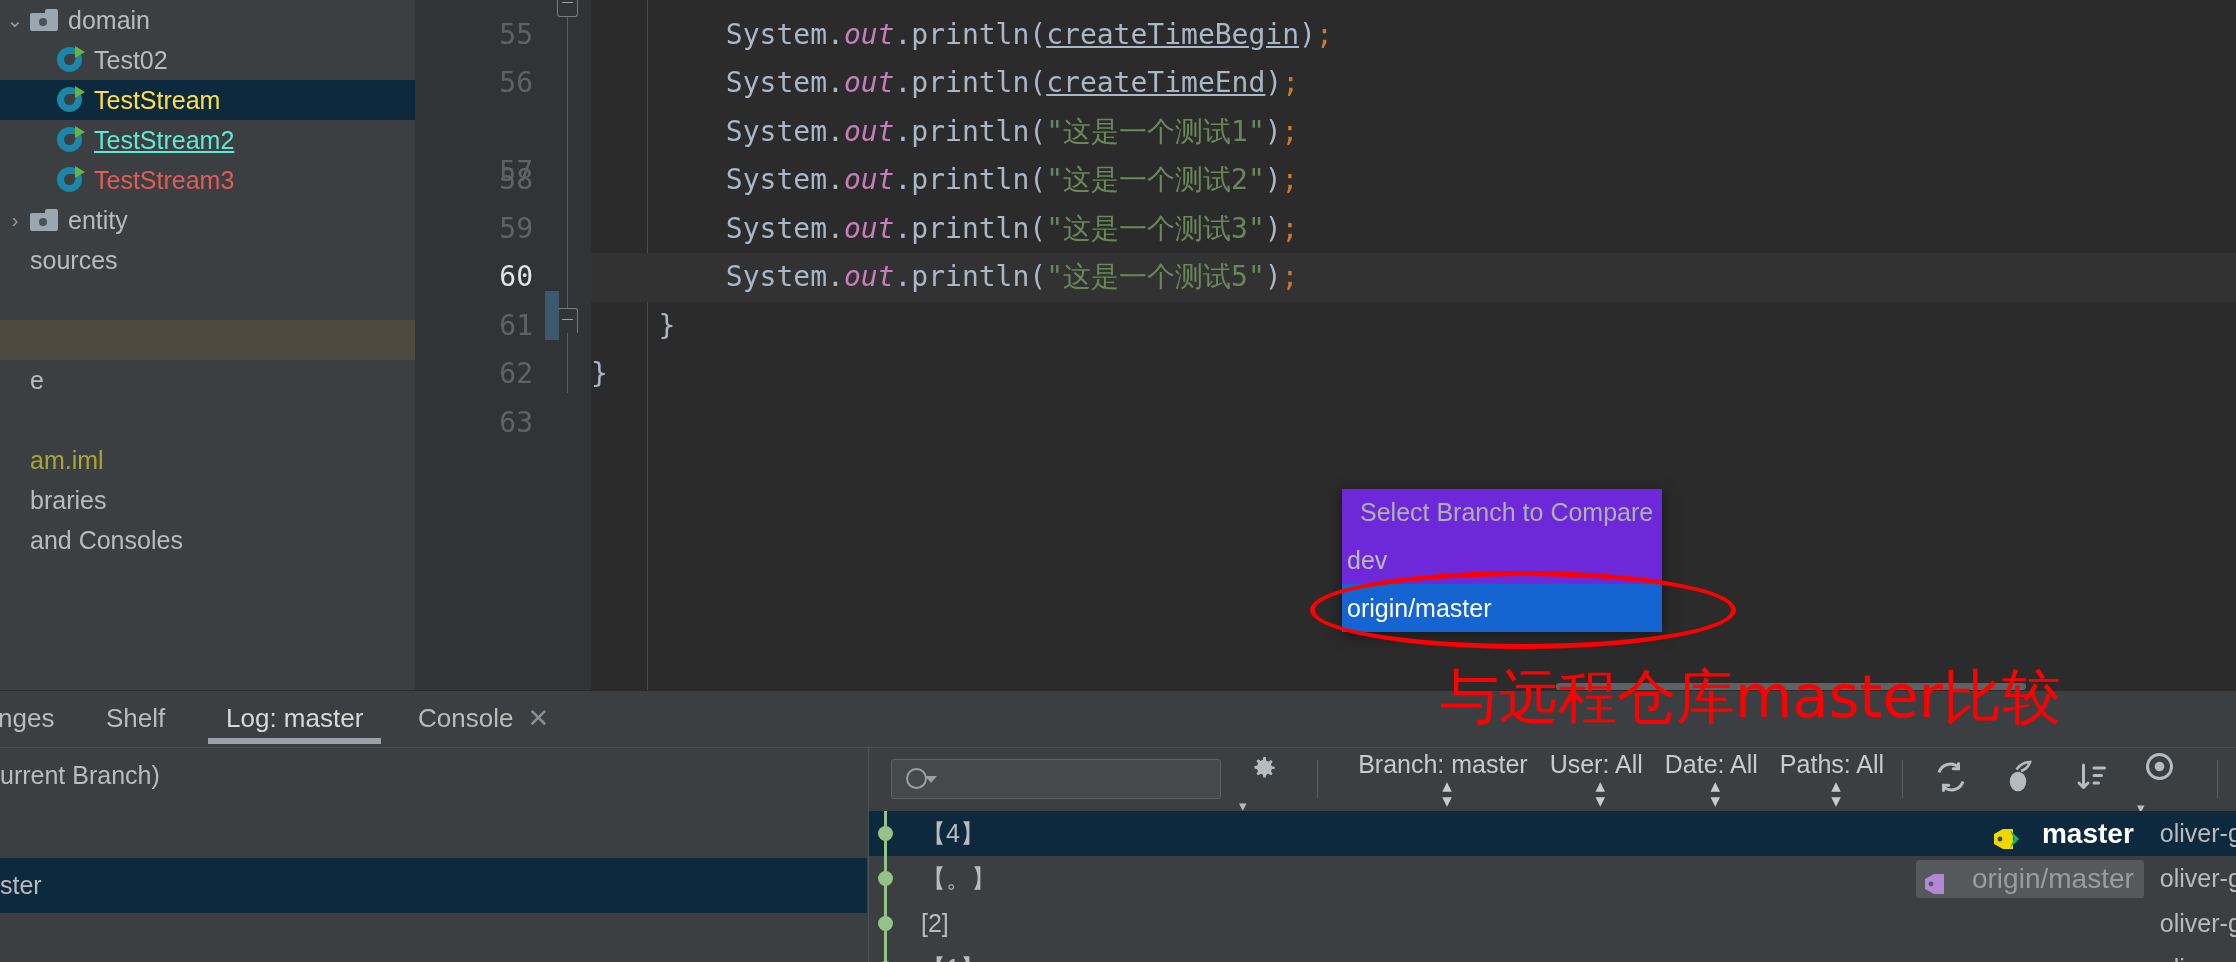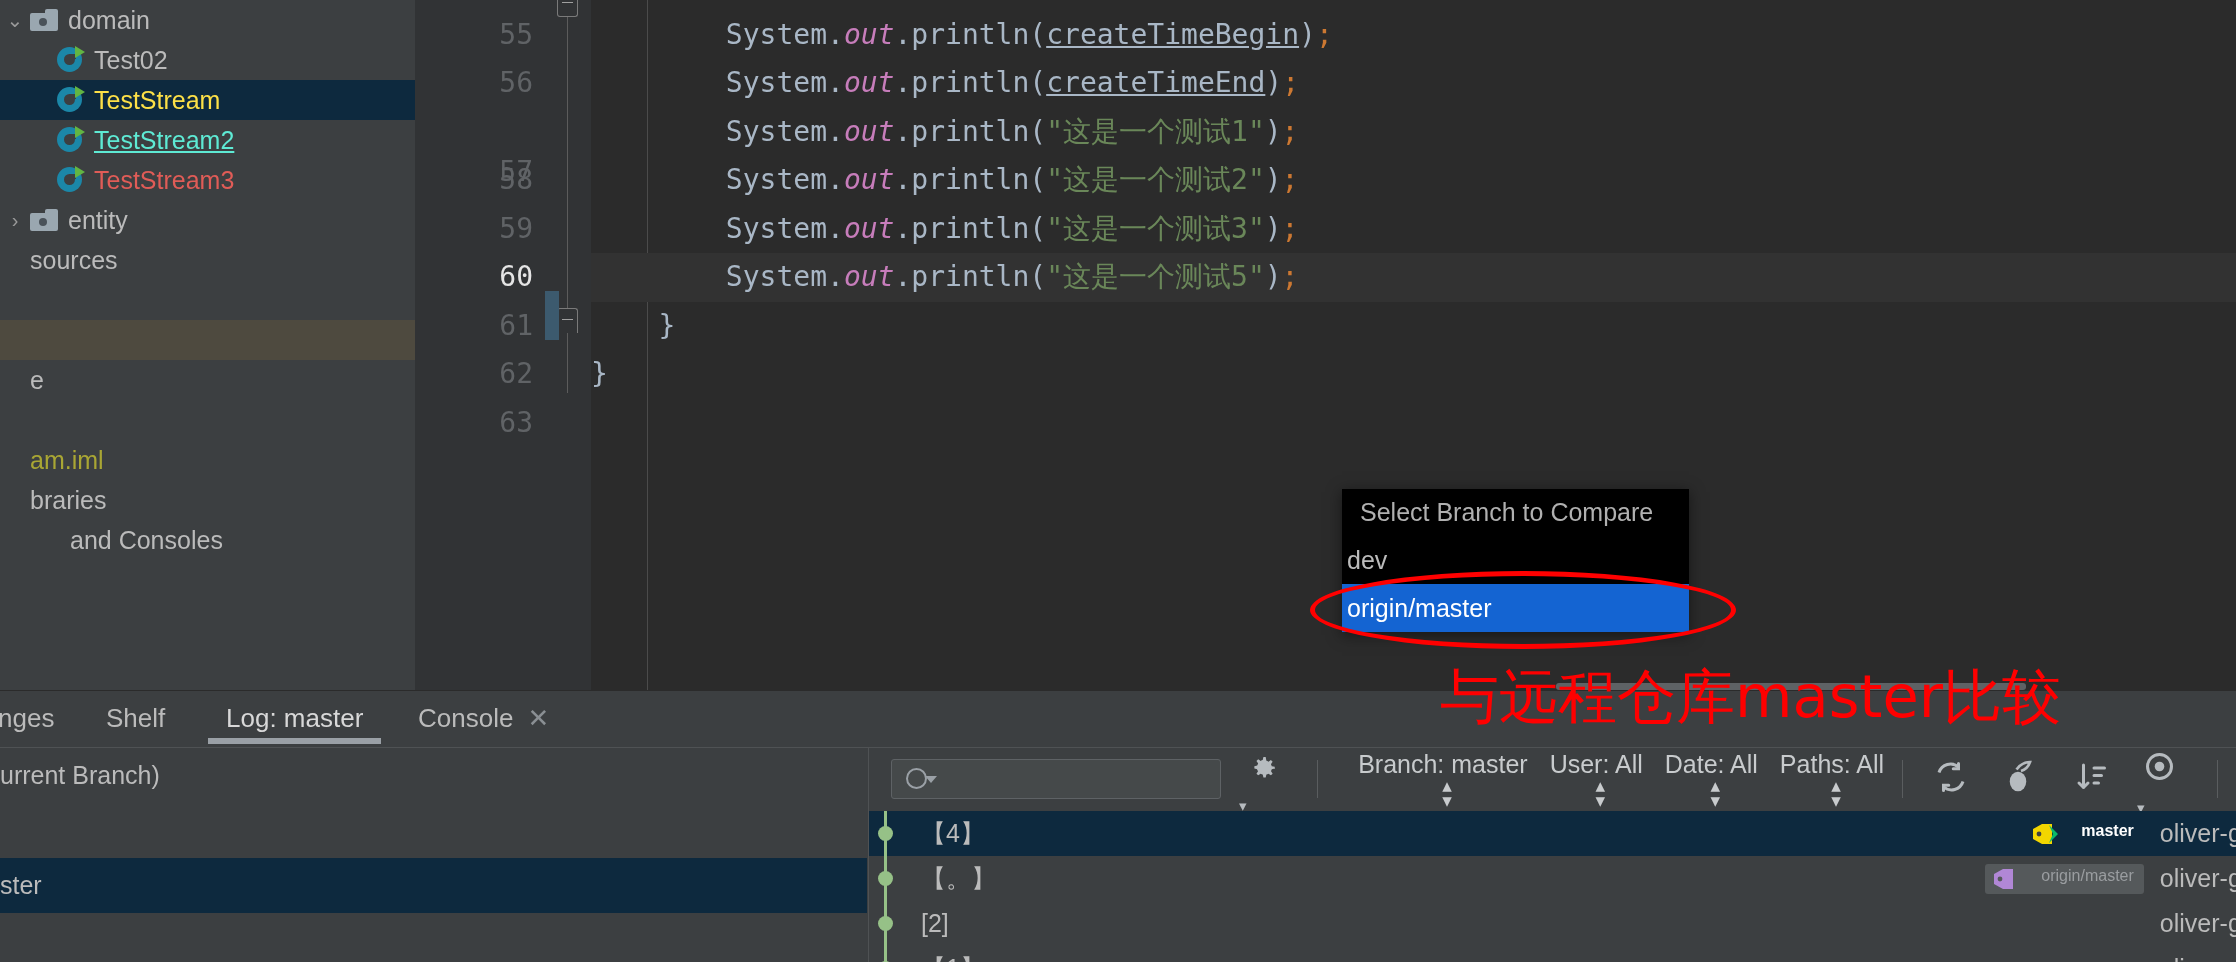--- a/index.html
+++ b/index.html
@@ -166,22 +166,22 @@
   }
   .fold-marker.bottom {
     border-radius: 3px 3px 0 0;
     border-bottom: none;
   }
 
   
   #branch-popup {
     position: absolute;
     left: 1342px; top: 489px;
-    width: 347px;
-    background: #000000;
+    width: 320px;
+    background: #6d28d9;
     box-shadow: 0 3px 14px rgba(0,0,0,.5);
     z-index: 40;
   }
   .popup-title {
     height: 47px; line-height: 47px;
     padding-left: 18px;
     font-size: 25px;
     color: #b0b0b0;
   }
   .popup-item {
@@ -325,22 +325,22 @@
     background: #96c187;
   }
   .graph-cell .edge {
     position: absolute; left: 15px; top: 0;
     width: 3px; height: 45px; background: #96c187;
   }
   .subject {
     font-size: 25px; color: #bbbbbb; padding-left: 10px;
   }
   .ref-tag {
-    display: inline-flex; align-items: flex-start;
-    font-size: 16px; padding: 3px 10px 3px 6px;
+    display: inline-flex; align-items: flex-end;
+    font-size: 28px; padding: 3px 10px 3px 6px;
     border-radius: 3px;
     gap: 8px;
   }
   .ref-tag.local { color: #ffffff; font-weight: bold; }
   .ref-tag.remote { background: #55595b; color: #9a9da0; }
   .tag-glyph { position: relative; width: 34px; height: 24px; margin-right: 8px; flex: none; }
   .author {
     font-size: 25px; color: #bbbbbb;
   }
   .right-cluster {
@@ -437,21 +437,21 @@
         <div class="tree-row">
           <span class="twisty"></span>
           <span class="tree-label" style="color: rgb(169, 166, 52);">am.iml</span>
         </div>
         <div class="tree-row">
           <span class="twisty"></span>
           <span class="tree-label" style="color: rgb(187, 187, 187);">braries</span>
         </div>
         <div class="tree-row">
           <span class="twisty"></span>
-          <span class="tree-label" style="color: rgb(187, 187, 187); margin-left: 40px;">and Consoles</span>
+          <span class="tree-label" style="color: rgb(187, 187, 187);">and Consoles</span>
         </div>
       </div>
   </div>
 
   <div id="editor">
     <div id="gutter"></div>
     <div id="fold-strip">
       <div class="fold-line" style="top:0; height:18px;"></div>
       <div class="fold-marker top" style="top:-8px;"></div>
       <div class="fold-line" style="top:18px; height:290px;"></div>

